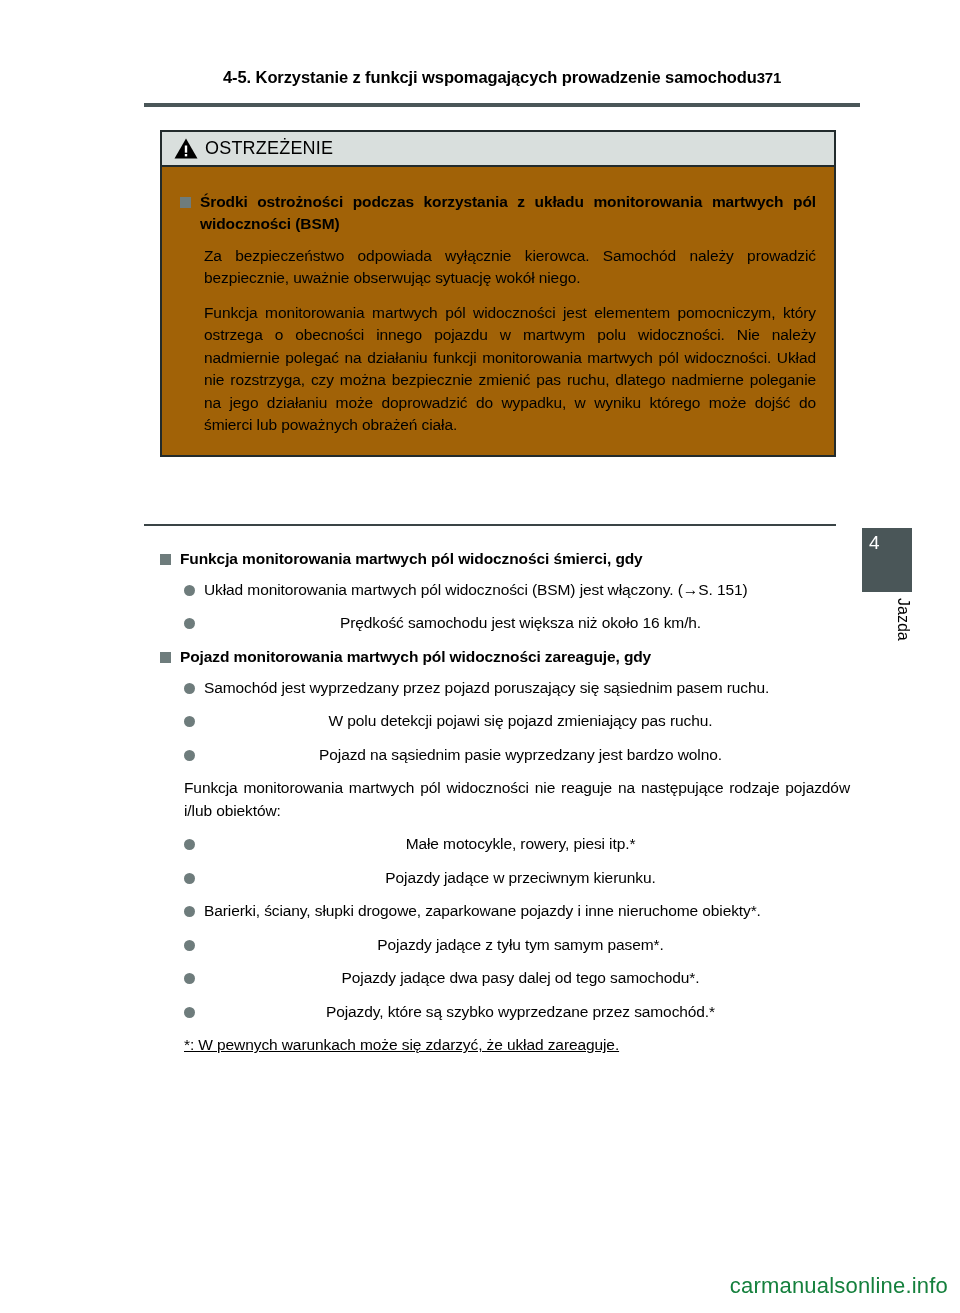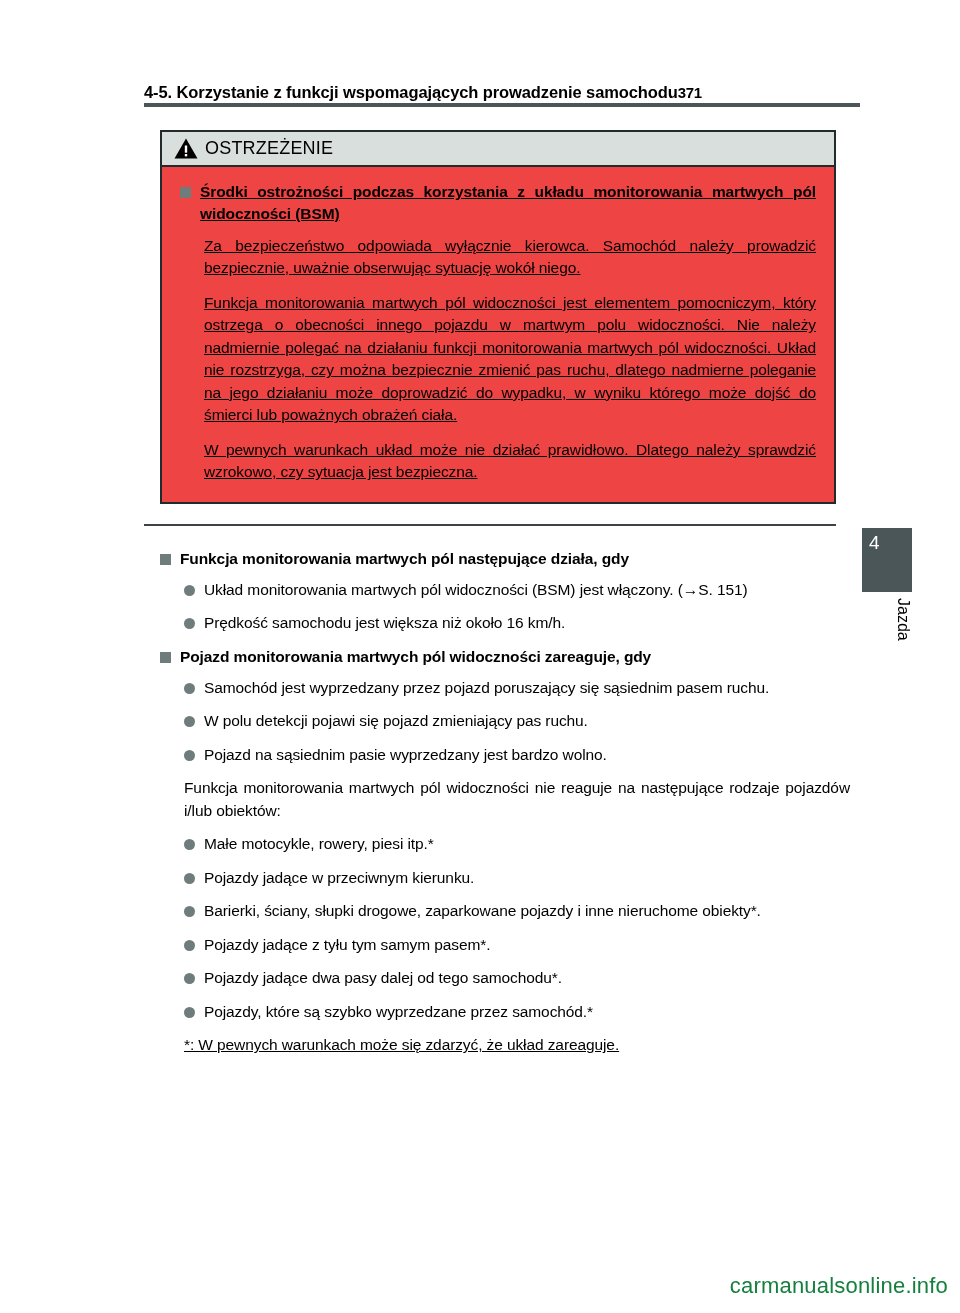--- a/index.html
+++ b/index.html
@@ -22,22 +22,21 @@
   }
 
   
   .header {
     position: absolute;
     left: 144px;
     right: 100px;
     top: 68px;
     display: flex;
     align-items: baseline;
-    justify-content: flex-start;
-    margin-top: 15px;
+    justify-content: center;
   }
   .header-title {
     font-size: 16.5px;
     font-weight: bold;
     letter-spacing: -0.1px;
     white-space: nowrap;
   }
   .header-page-num {
     font-size: 15px;
     font-weight: bold;
@@ -53,21 +52,21 @@
   }
 
   
   .warning-box {
     position: absolute;
     left: 160px;
     top: 130px;
     width: 676px;
     border: 2px solid #222b2c;
     box-sizing: border-box;
-    background: #ef4444;
+    background: #a16207;
   }
   .warning-head {
     background: #d9dfdd;
     border-bottom: 2px solid #222b2c;
     height: 35px;
     display: flex;
     align-items: center;
     padding-left: 12px;
     box-sizing: border-box;
   }
@@ -75,22 +74,21 @@
     width: 24px;
     height: 21px;
     margin-right: 7px;
     flex: 0 0 auto;
   }
   .warning-head-label {
     font-size: 18px;
     letter-spacing: 0.2px;
   }
   .warning-body {
-    padding: 14px 18px 16px 18px;
-    text-decoration: underline;
+    padding: 24px 18px 16px 18px;
   }
 
   .wb-head-row {
     display: flex;
     align-items: flex-start;
     margin-bottom: 10px;
   }
   .sq-bullet {
     width: 11px;
     height: 11px;
@@ -160,20 +158,21 @@
     background: #6e7c7c;
     flex: 0 0 auto;
     margin-top: 6px;
     margin-right: 9px;
   }
   .li-text {
     font-size: 15.5px;
     line-height: 1.45;
     letter-spacing: -0.1px;
     width: 633px;
+    text-align: center;
   }
   .li-text.justify { text-align: justify; }
 
   .plain-para {
     font-size: 15.5px;
     line-height: 1.45;
     margin: 0 0 11px 24px;
     letter-spacing: -0.1px;
     width: 666px;
     text-align: justify;
@@ -245,31 +244,30 @@
       </svg>
       <span class="warning-head-label">OSTRZEŻENIE</span>
     </div>
     <div class="warning-body">
       <div class="wb-head-row">
         <span class="sq-bullet"></span>
         <span class="wb-head-text">Środki ostrożności podczas korzystania z układu monitorowania martwych pól widoczności (BSM)</span>
       </div>
       <p class="wb-para">Za bezpieczeństwo odpowiada wyłącznie kierowca. Samochód należy prowadzić bezpiecznie, uważnie obserwując sytuację wokół niego.</p>
       <p class="wb-para">Funkcja monitorowania martwych pól widoczności jest elementem pomocniczym, który ostrzega o obecności innego pojazdu w martwym polu widoczności. Nie należy nadmiernie polegać na działaniu funkcji monitorowania martwych pól widoczności. Układ nie rozstrzyga, czy można bezpiecznie zmienić pas ruchu, dlatego nadmierne poleganie na jego działaniu może doprowadzić do wypadku, w wyniku którego może dojść do śmierci lub poważnych obrażeń ciała.</p>
-      <p class="wb-para">W pewnych warunkach układ może nie działać prawidłowo. Dlatego należy sprawdzić wzrokowo, czy sytuacja jest bezpieczna.</p>
     </div>
   </div>
 
   <div class="divider"></div>
 
   <div class="content">
 
     <div class="sec-head">
       <span class="sq-bullet"></span>
-      <span class="sec-head-text">Funkcja monitorowania martwych pól następujące działa, gdy</span>
+      <span class="sec-head-text">Funkcja monitorowania martwych pól widoczności śmierci, gdy</span>
     </div>
     <div class="li">
       <span class="dot-bullet"></span>
       <span class="li-text justify">Układ monitorowania martwych pól widoczności (BSM) jest włączony. (→S. 151)</span>
     </div>
     <div class="li">
       <span class="dot-bullet"></span>
       <span class="li-text">Prędkość samochodu jest większa niż około 16 km/h.</span>
     </div>
 

